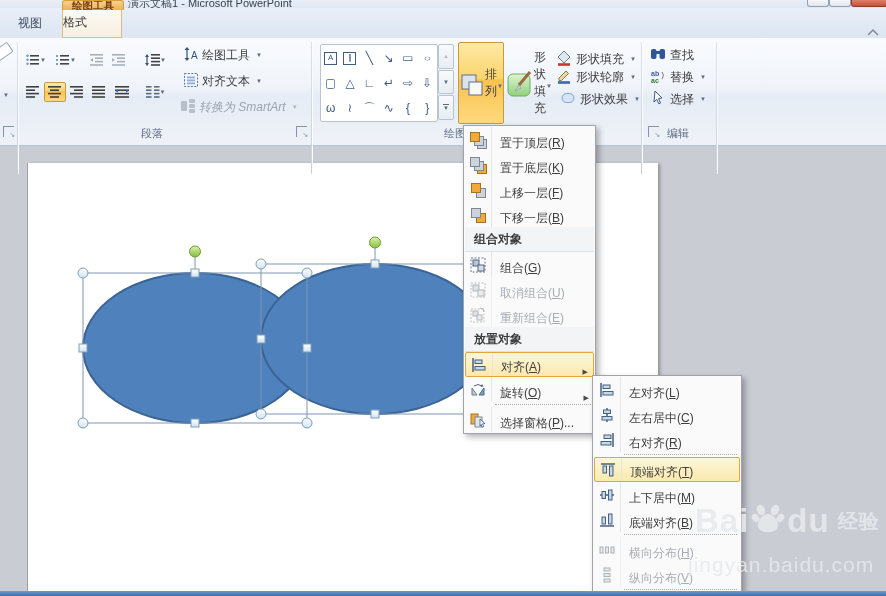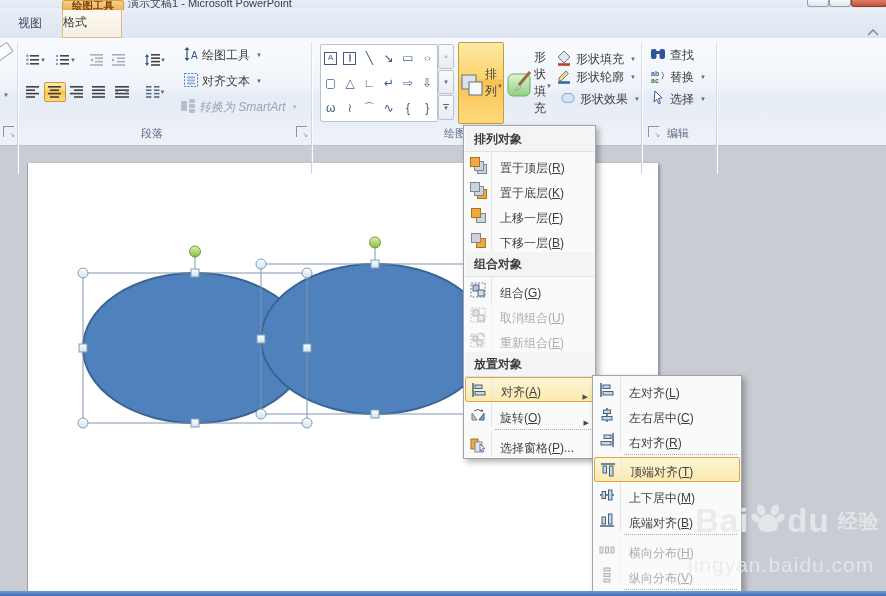--- a/index.html
+++ b/index.html
@@ -465,21 +465,20 @@
             <path d="M5 1 L12 8 L8.5 8.5 L10.5 13 L8.8 13.8 L6.8 9.3 L4 12 Z" fill="#fff" stroke="#3a5a8c"></path>
           </svg></span>
       <span>选择</span>
       <span class="dd">▼</span>
     </div>
     <div class="abs grp-label" style="left:656px;width:44px;">编辑</div>
   </div>
 </div>
 
 <div class="abs menu" style="left:463px;top:125px;width:129px;">
-  <div class="mhead">排列对象</div>
 
   <div class="mi">
     <span class="mi-ic">
         <span class="lsq">
           <i style="left:7px;top:7px;"></i>
           <i style="left:4px;top:4px;"></i>
           <i class="or" style="left:0;top:0;"></i>
         </span>
       </span>
     <span class="mi-lb">置于顶层(<u>R</u>)</span>

